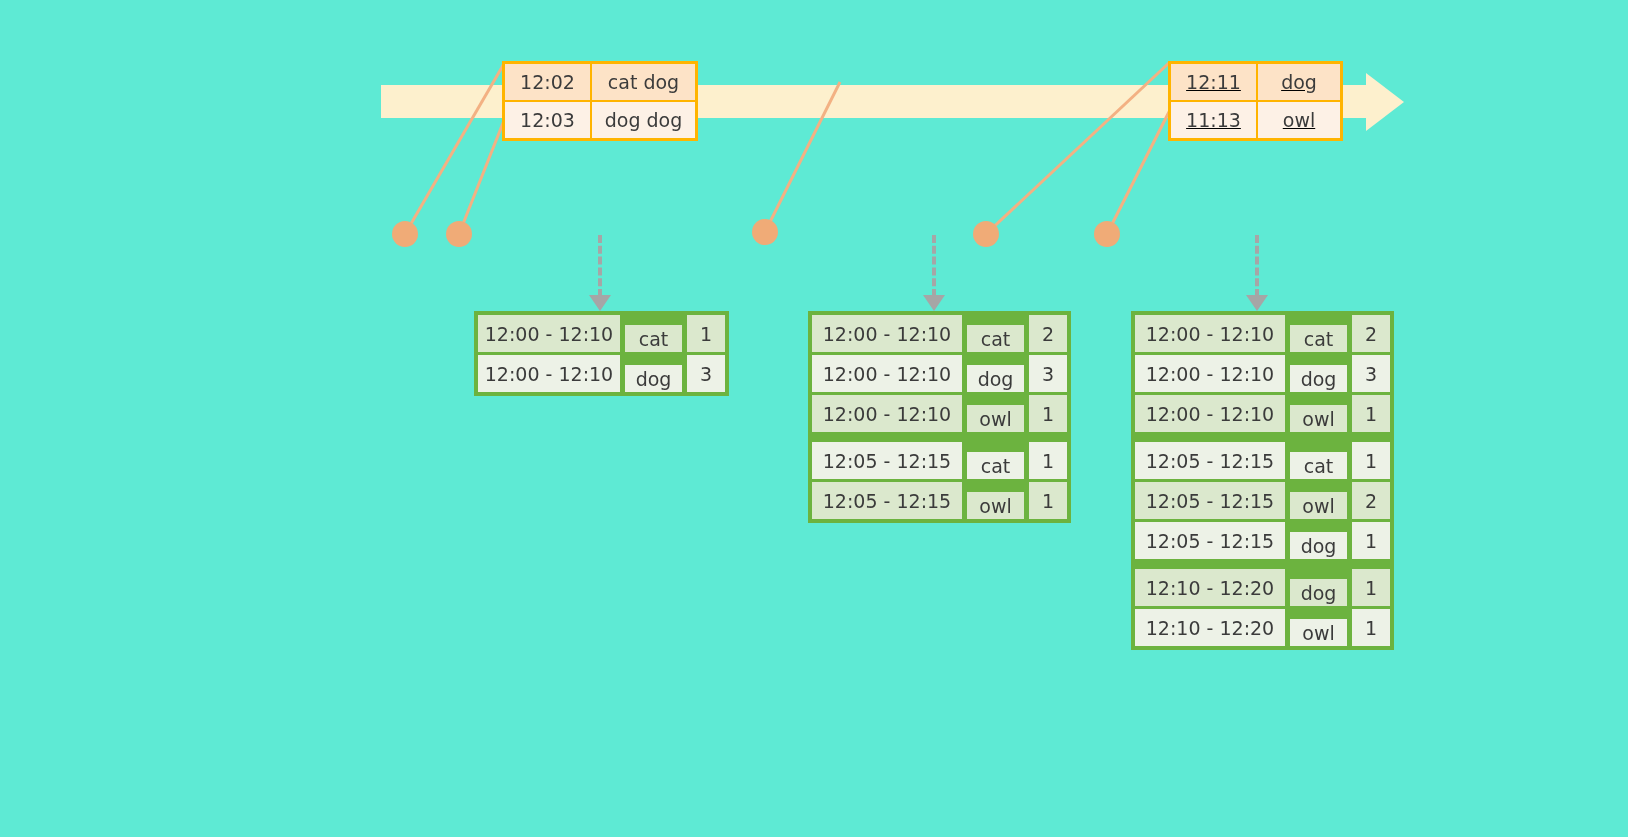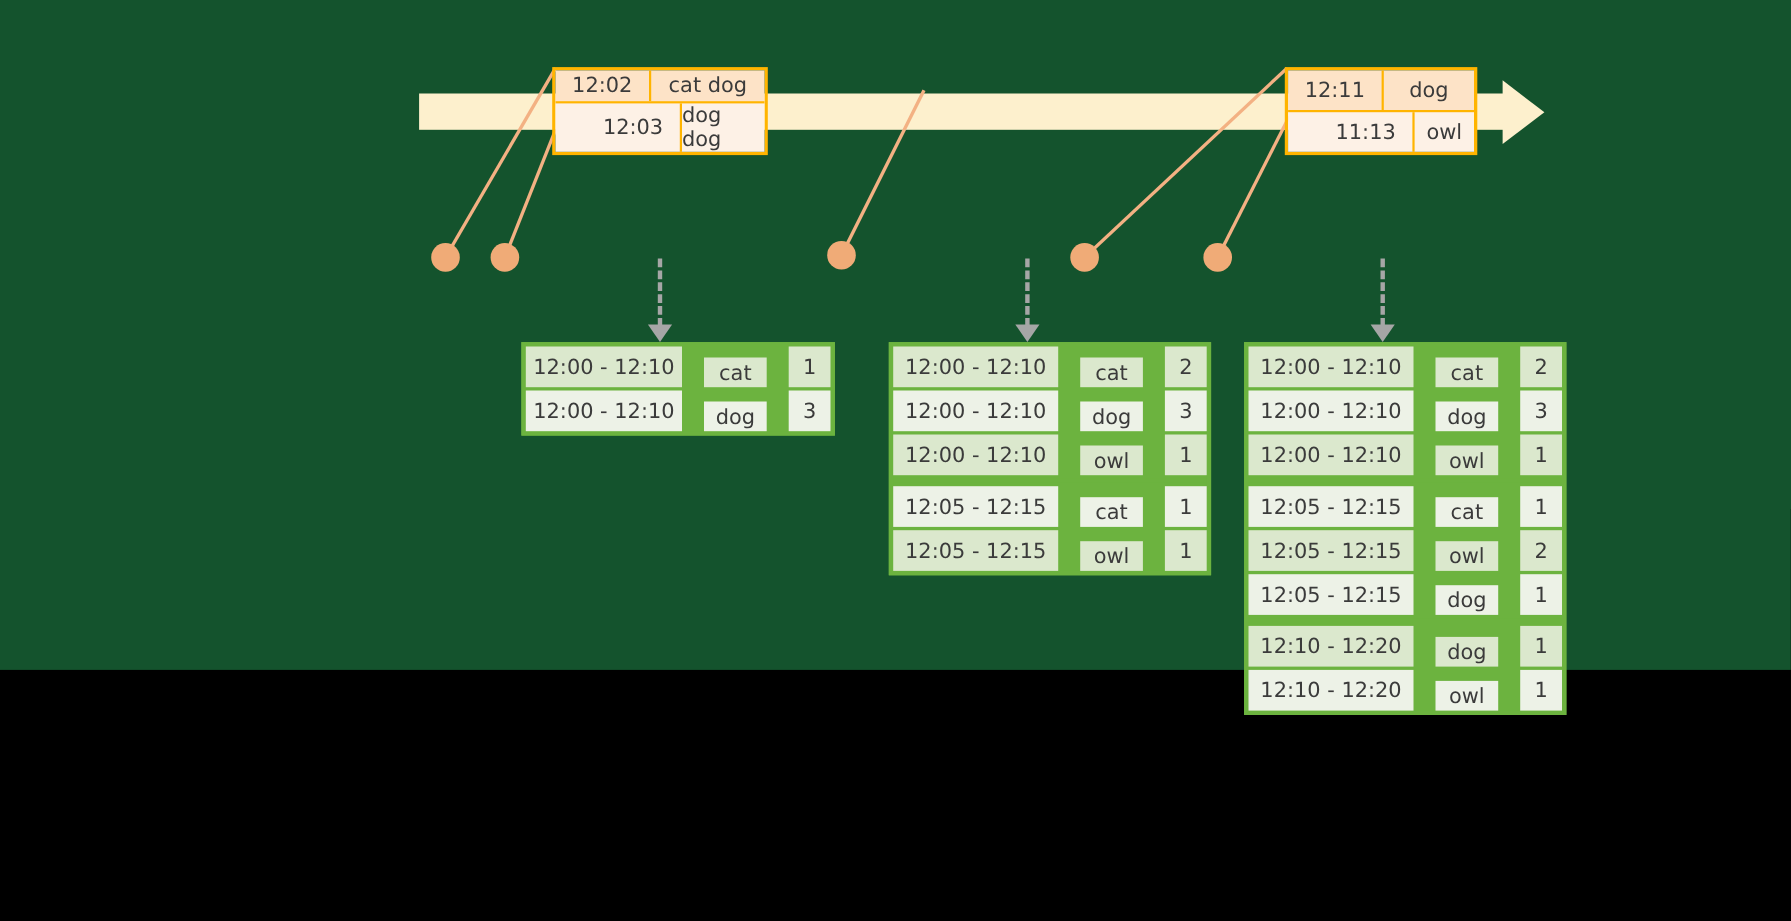--- a/index.html
+++ b/index.html
@@ -1,58 +1,58 @@
 <!DOCTYPE html>
 <html><head>
 <meta charset="utf-8">
 <style>
   html,body{margin:0;padding:0;background:#000;}
   body{width:1628px;height:837px;position:relative;overflow:hidden;
        font-family:"DejaVu Sans","Liberation Sans",sans-serif;}
-  #stage{position:absolute;left:0;top:0;width:1628px;height:609px;background:#14532d;}
+  #stage{position:absolute;left:0;top:0;width:1628px;height:837px;background:#5eead4;}
 
   
   .timeline-bar{position:absolute;left:381px;top:85px;width:1000px;height:33px;
                 background:#fdf0cd;}
   .timeline-head{position:absolute;left:1366px;top:73px;width:0;height:0;
                  border-top:29px solid transparent;border-bottom:29px solid transparent;
                  border-left:38px solid #fdf0cd;}
 
   
   .card{position:absolute;border:3px solid #ffb400;box-sizing:border-box;
         display:flex;flex-direction:column;}
   .card-row{display:flex;flex:1;}
   .card-row.a{background:#fde3c7;}
   .card-row.b{background:#fdf1e6;}
-  .card-row + .card-row{border-top:2px solid #ffb400;padding-left:28px;}
+  .card-row + .card-row{border-top:2px solid #ffb400;}
   .c-time{width:85px;border-right:2px solid #ffb400;display:flex;align-items:center;
           justify-content:center;font-size:19px;color:#3b3b3b;}
   .c-val{flex:1;display:flex;align-items:center;justify-content:center;
          font-size:19px;color:#3b3b3b;}
 
   #card1{left:502px;top:61px;width:196px;height:80px;}
   #card2{left:836px;top:80px;width:196px;height:41px;}
-  #card3{left:1168px;top:61px;width:175px;height:80px;}
+  #card3{left:1168px;top:61px;width:175px;height:80px;text-decoration:underline;}
 
   
   .dot{position:absolute;width:26px;height:26px;border-radius:50%;background:#f0ab77;}
   .conn{position:absolute;left:0;top:0;width:1628px;height:837px;pointer-events:none;}
 
   
   .darrow{position:absolute;width:4px;background:transparent;}
   .darrow .stem{position:absolute;left:0;top:0;width:0;height:100%;
                 border-left:4px dashed #a6a6a6;}
   .darrow .head{position:absolute;left:-9px;bottom:-14px;width:0;height:0;
                 border-left:11px solid transparent;border-right:11px solid transparent;
                 border-top:16px solid #a6a6a6;}
 
   
   .gtable{position:absolute;border:4px solid #6cb33f;box-sizing:border-box;
           background:#6cb33f;display:flex;flex-direction:column;gap:3px;padding:0;}
-  .grow{display:flex;gap:20px;height:37px;}
+  .grow{display:flex;gap:5px;height:37px;}
   .gc{display:flex;align-items:center;justify-content:center;
       font-size:19px;color:#3b3b3b;}
   .grow.shade .gc{background:#dbe8cd;}
   .grow.light .gc{background:#edf2e7;}
   .gc.win{width:142px;}
   .gc.key{width:57px;margin-top:10px;}
   .gc.cnt{width:38px;}
   .gsep{height:4px;background:#6cb33f;}
 
   #tbl1{left:474px;top:311px;}

